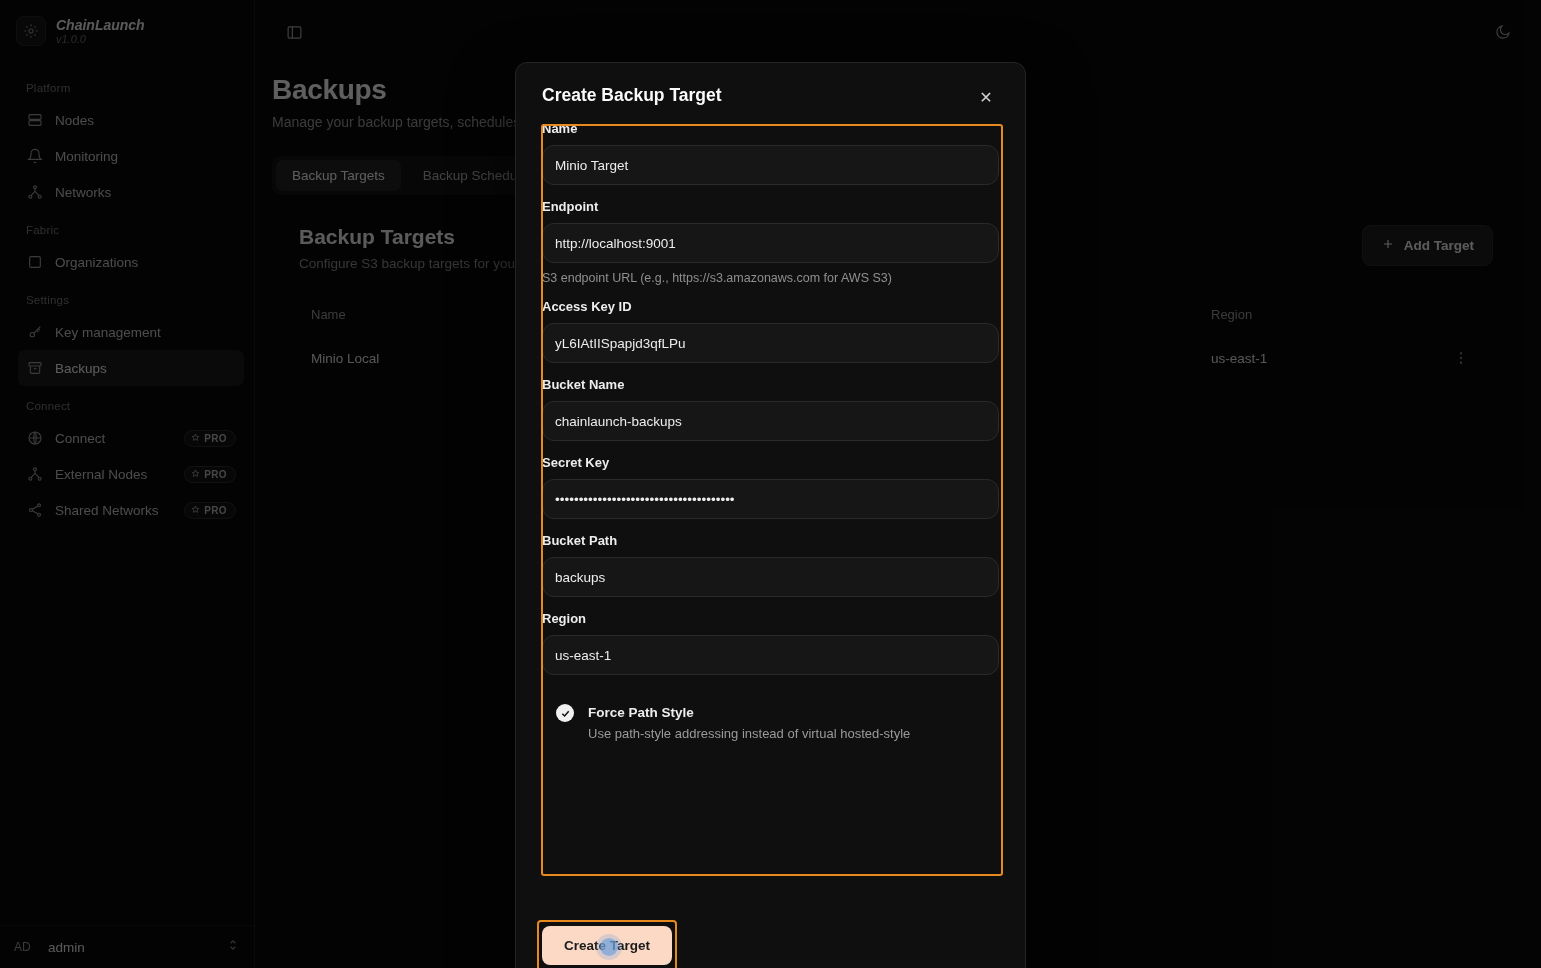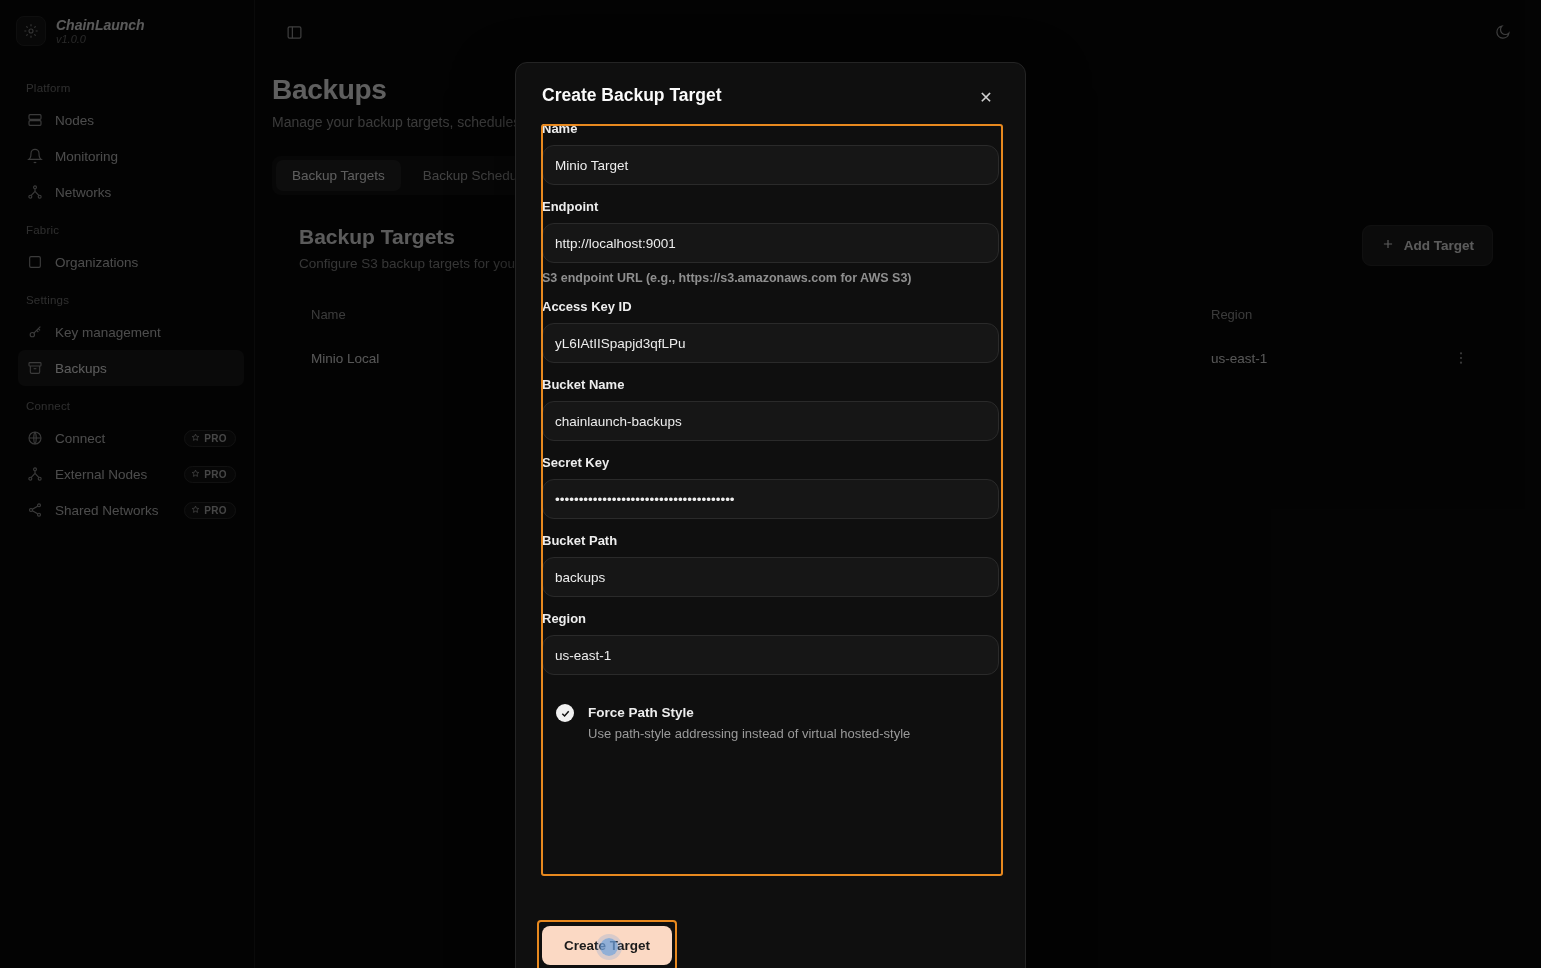--- a/index.html
+++ b/index.html
@@ -102,21 +102,21 @@
   }
   .form { padding: 0 26px 0 26px; }
   .field { margin-bottom: 14px; }
   .label { font-size: 13px; font-weight: 600; color: #ededed; margin-bottom: 9px; display: block; }
   .input {
     width: 100%; height: 40px; background: #161616; border: 1px solid #2a2a2a;
     border-radius: 12px; color: #ededed; font-size: 13.5px; padding: 0 12px;
     font-family: "Liberation Sans", sans-serif;
   }
   .input::placeholder { color: #6b6b6b; }
-  .hint { font-size: 12.5px; color: #8f8f8f; margin-top: 8px; font-weight: bold; }
+  .hint { font-size: 12.5px; color: #8f8f8f; margin-top: 8px; }
   .check-row { display: flex; gap: 14px; align-items: flex-start; padding: 14px 2px 6px 14px; }
   .checkbox {
     width: 18px; height: 18px; border-radius: 50%; background: #f1f1f1; color: #111;
     display: flex; align-items: center; justify-content: center; flex: 0 0 18px; margin-top: 1px;
   }
   .check-title { font-size: 13.5px; font-weight: 600; color: #ededed; }
   .check-desc { font-size: 13px; color: #9a9a9a; margin-top: 5px; }
 
   .modal-foot { margin-top: auto; padding: 12px 26px 22px 26px; }
   .submit-wrap { position: relative; display: inline-block; }
@@ -263,20 +263,29 @@
         <span class="nav-label">Shared Networks</span>
         <span class="pro-badge">
           <svg viewBox="0 0 24 24" fill="none" stroke="currentColor" stroke-width="2">
               <path d="M12 3l2.6 5.6 6.1.8-4.5 4.2 1.2 6-5.4-3-5.4 3 1.2-6L3.3 9.4l6.1-.8z"></path>
             </svg>
           <span>PRO</span>
         </span>
       </div>
     </nav>
 
+    <div class="sidebar-footer">
+      <span class="avatar-initials">AD</span>
+      <span class="user-name">admin</span>
+      <span class="updown">
+        <svg width="14" height="14" viewBox="0 0 24 24" fill="none" stroke="currentColor" stroke-width="2">
+            <path d="M8 9l4-4 4 4M8 15l4 4 4-4"></path>
+          </svg>
+      </span>
+    </div>
   </aside>
 
   <section class="main">
     <div class="topbar">
       <button class="icon-btn">
         <svg width="17" height="17" viewBox="0 0 24 24" fill="none" stroke="currentColor" stroke-width="1.7">
             <rect x="3" y="4" width="18" height="16" rx="2"></rect>
             <path d="M9 4v16"></path>
           </svg>
       </button>

